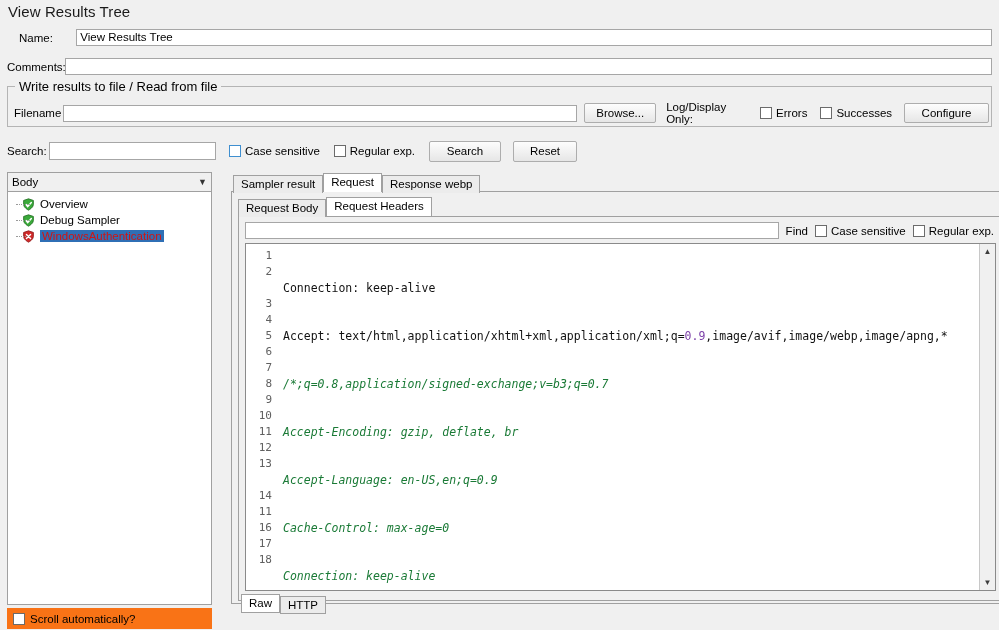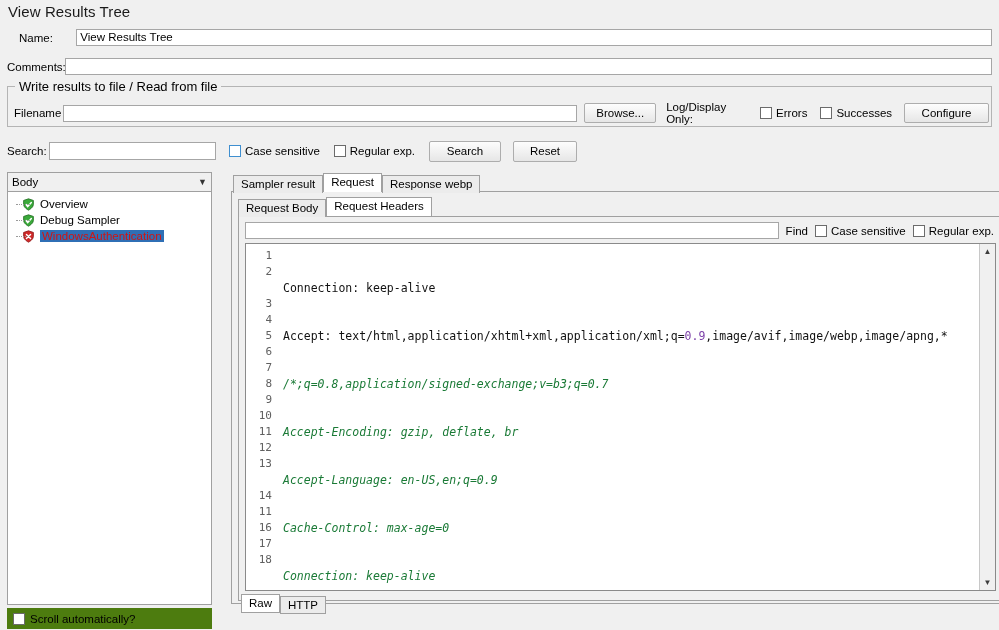--- a/index.html
+++ b/index.html
@@ -67,21 +67,21 @@
     padding:4px 0 0 0;overflow:hidden;
   }
   .tnode{display:flex;align-items:center;height:16px;padding-left:14px;gap:5px;position:relative;}
   .tnode .tlabel{font-size:11.5px;white-space:nowrap;}
   .tnode.sel .tlabel{background:#2f6fb5;color:#d01414;padding:0 2px;}
   .dotline{position:absolute;left:8px;top:8px;width:14px;border-top:1px dotted #9a9a9a;}
   .sico{width:13px;height:13px;flex:none;}
 
   .scrollauto{
     position:absolute;left:7px;top:608px;width:205px;height:21px;
-    background:#4d7c0f;display:flex;align-items:center;gap:5px;padding-left:6px;box-sizing:border-box;
+    background:#f97316;display:flex;align-items:center;gap:5px;padding-left:6px;box-sizing:border-box;
   }
 
   
   .rightpanel{position:absolute;left:231px;top:172px;width:777px;height:433px;}
   .tabbar{display:flex;align-items:flex-end;height:20px;padding-left:2px;gap:0;}
   .tab{
     border:1px solid #a0a0a0;border-bottom:none;background:#ececec;
     font-size:11.5px;padding:2px 7px 3px 7px;box-sizing:border-box;
     color:#000;cursor:default;position:relative;top:1px;
   }

